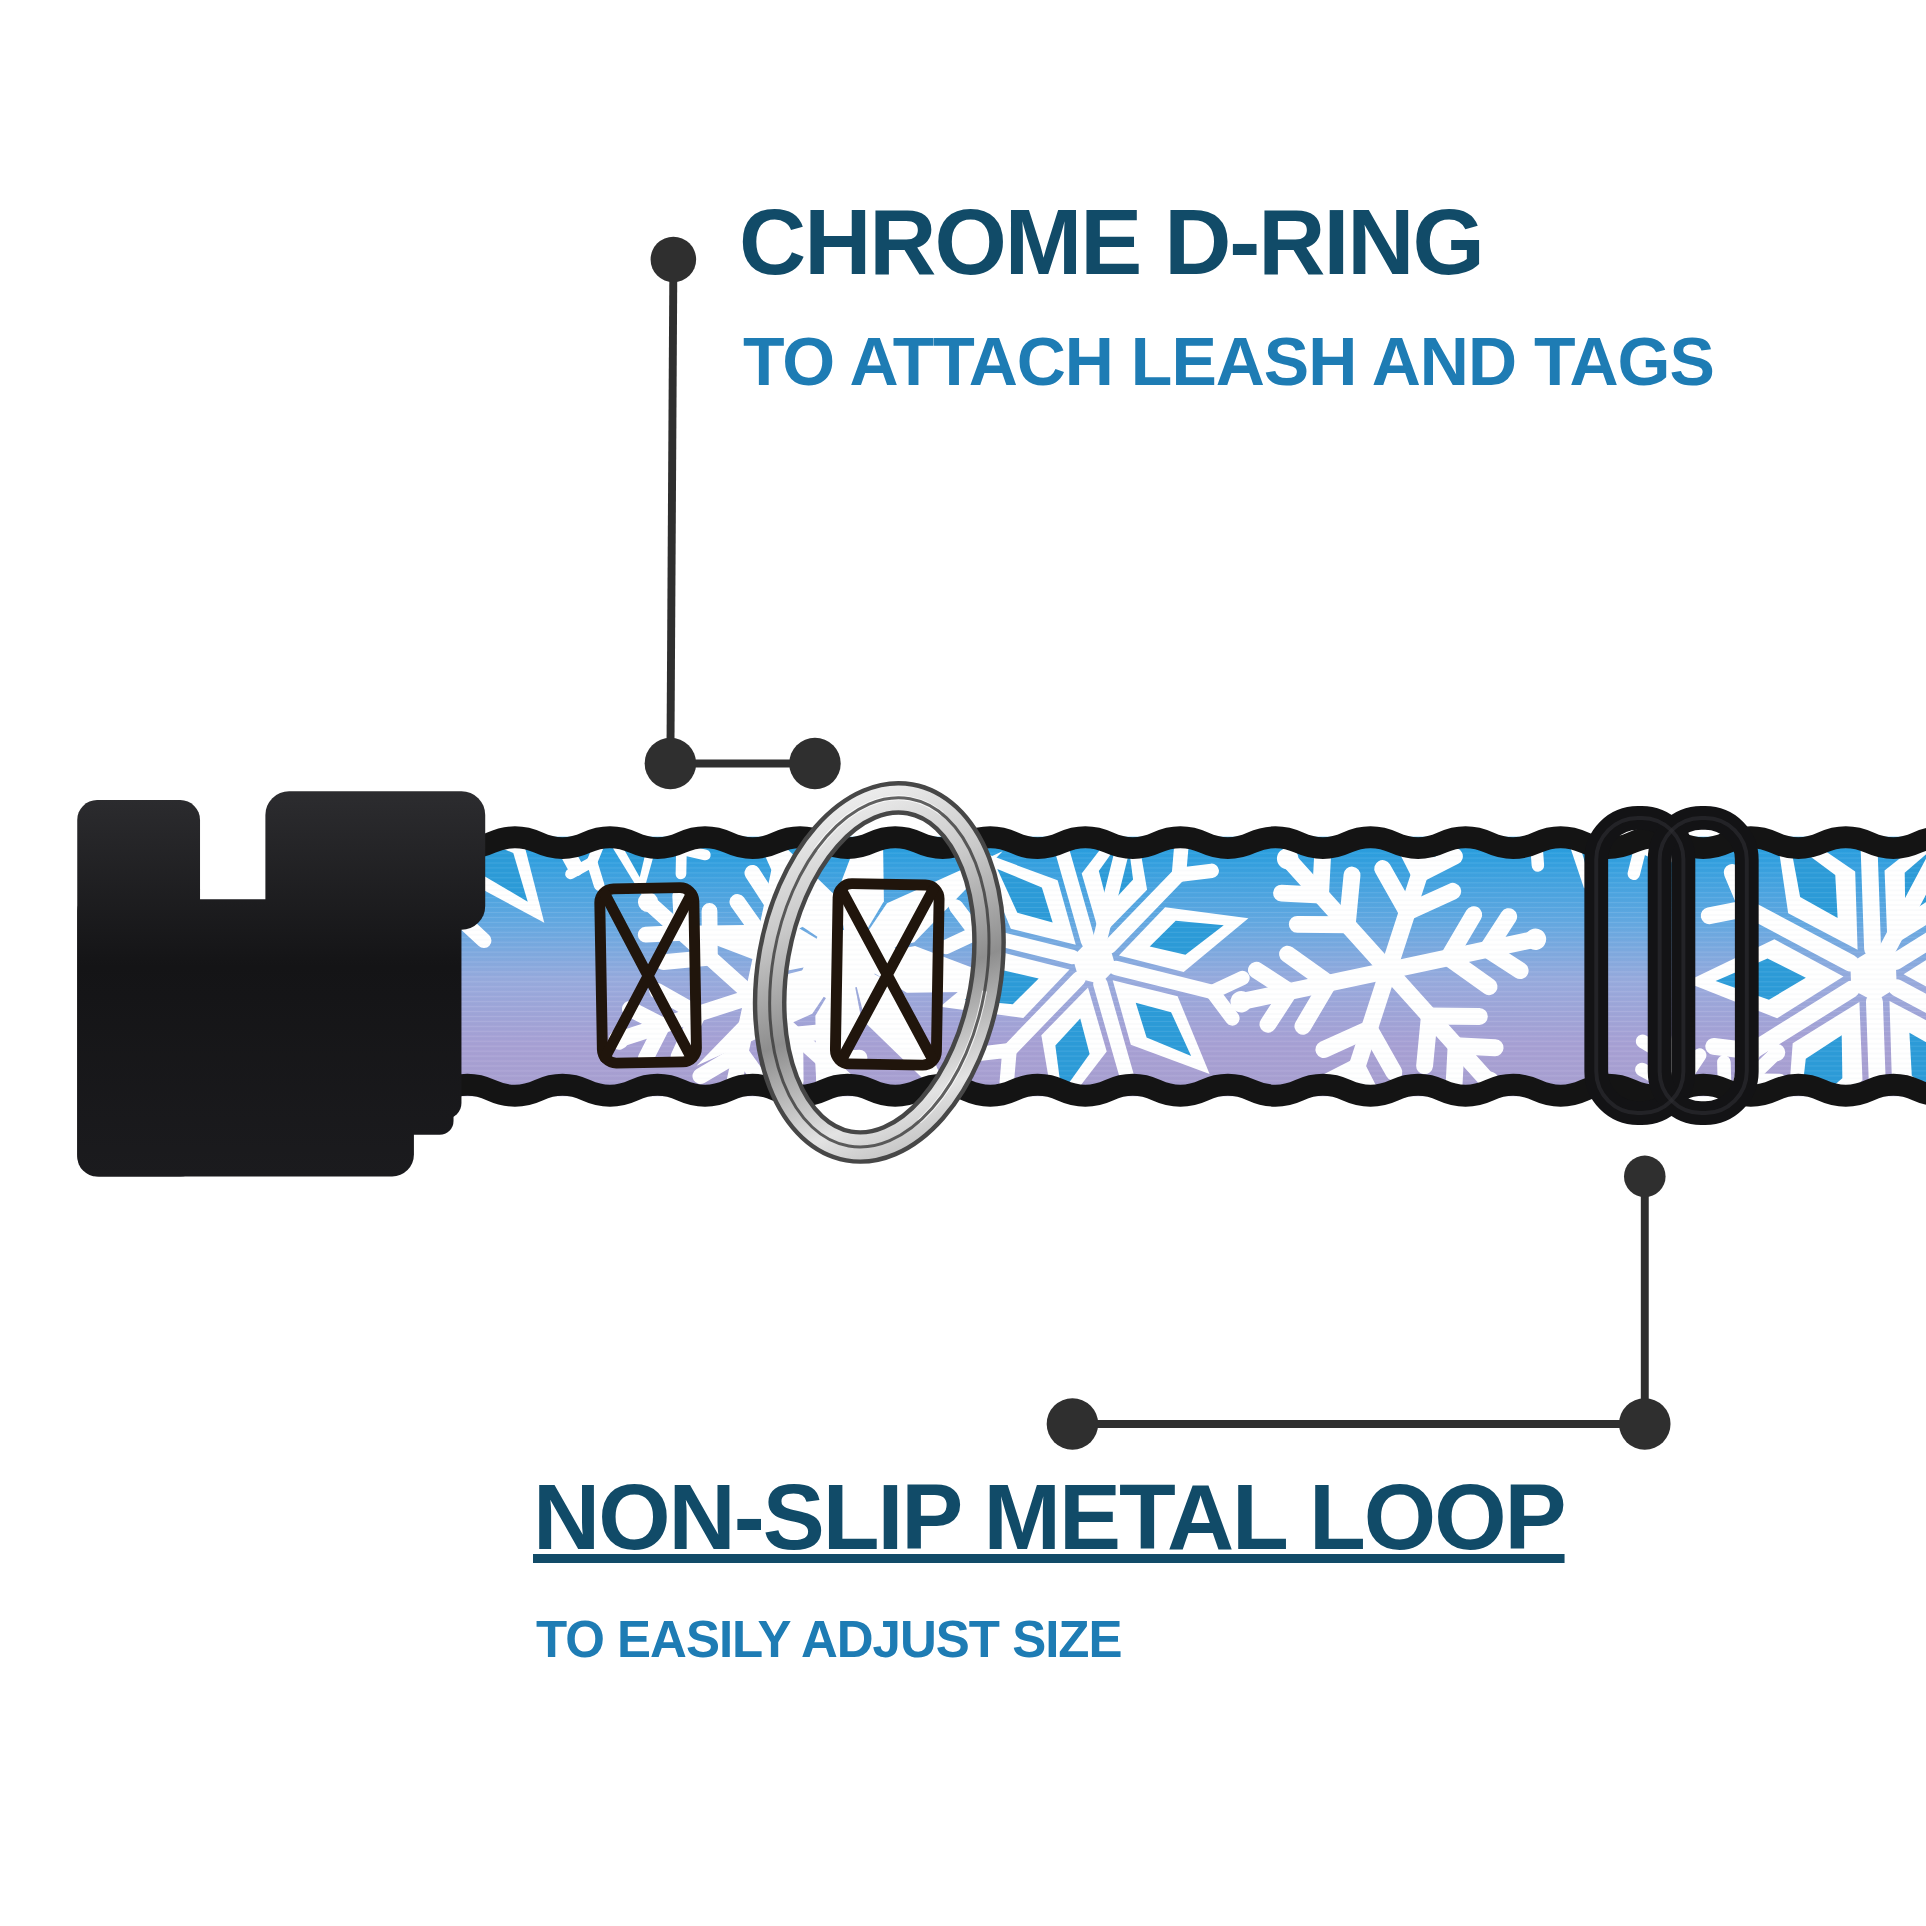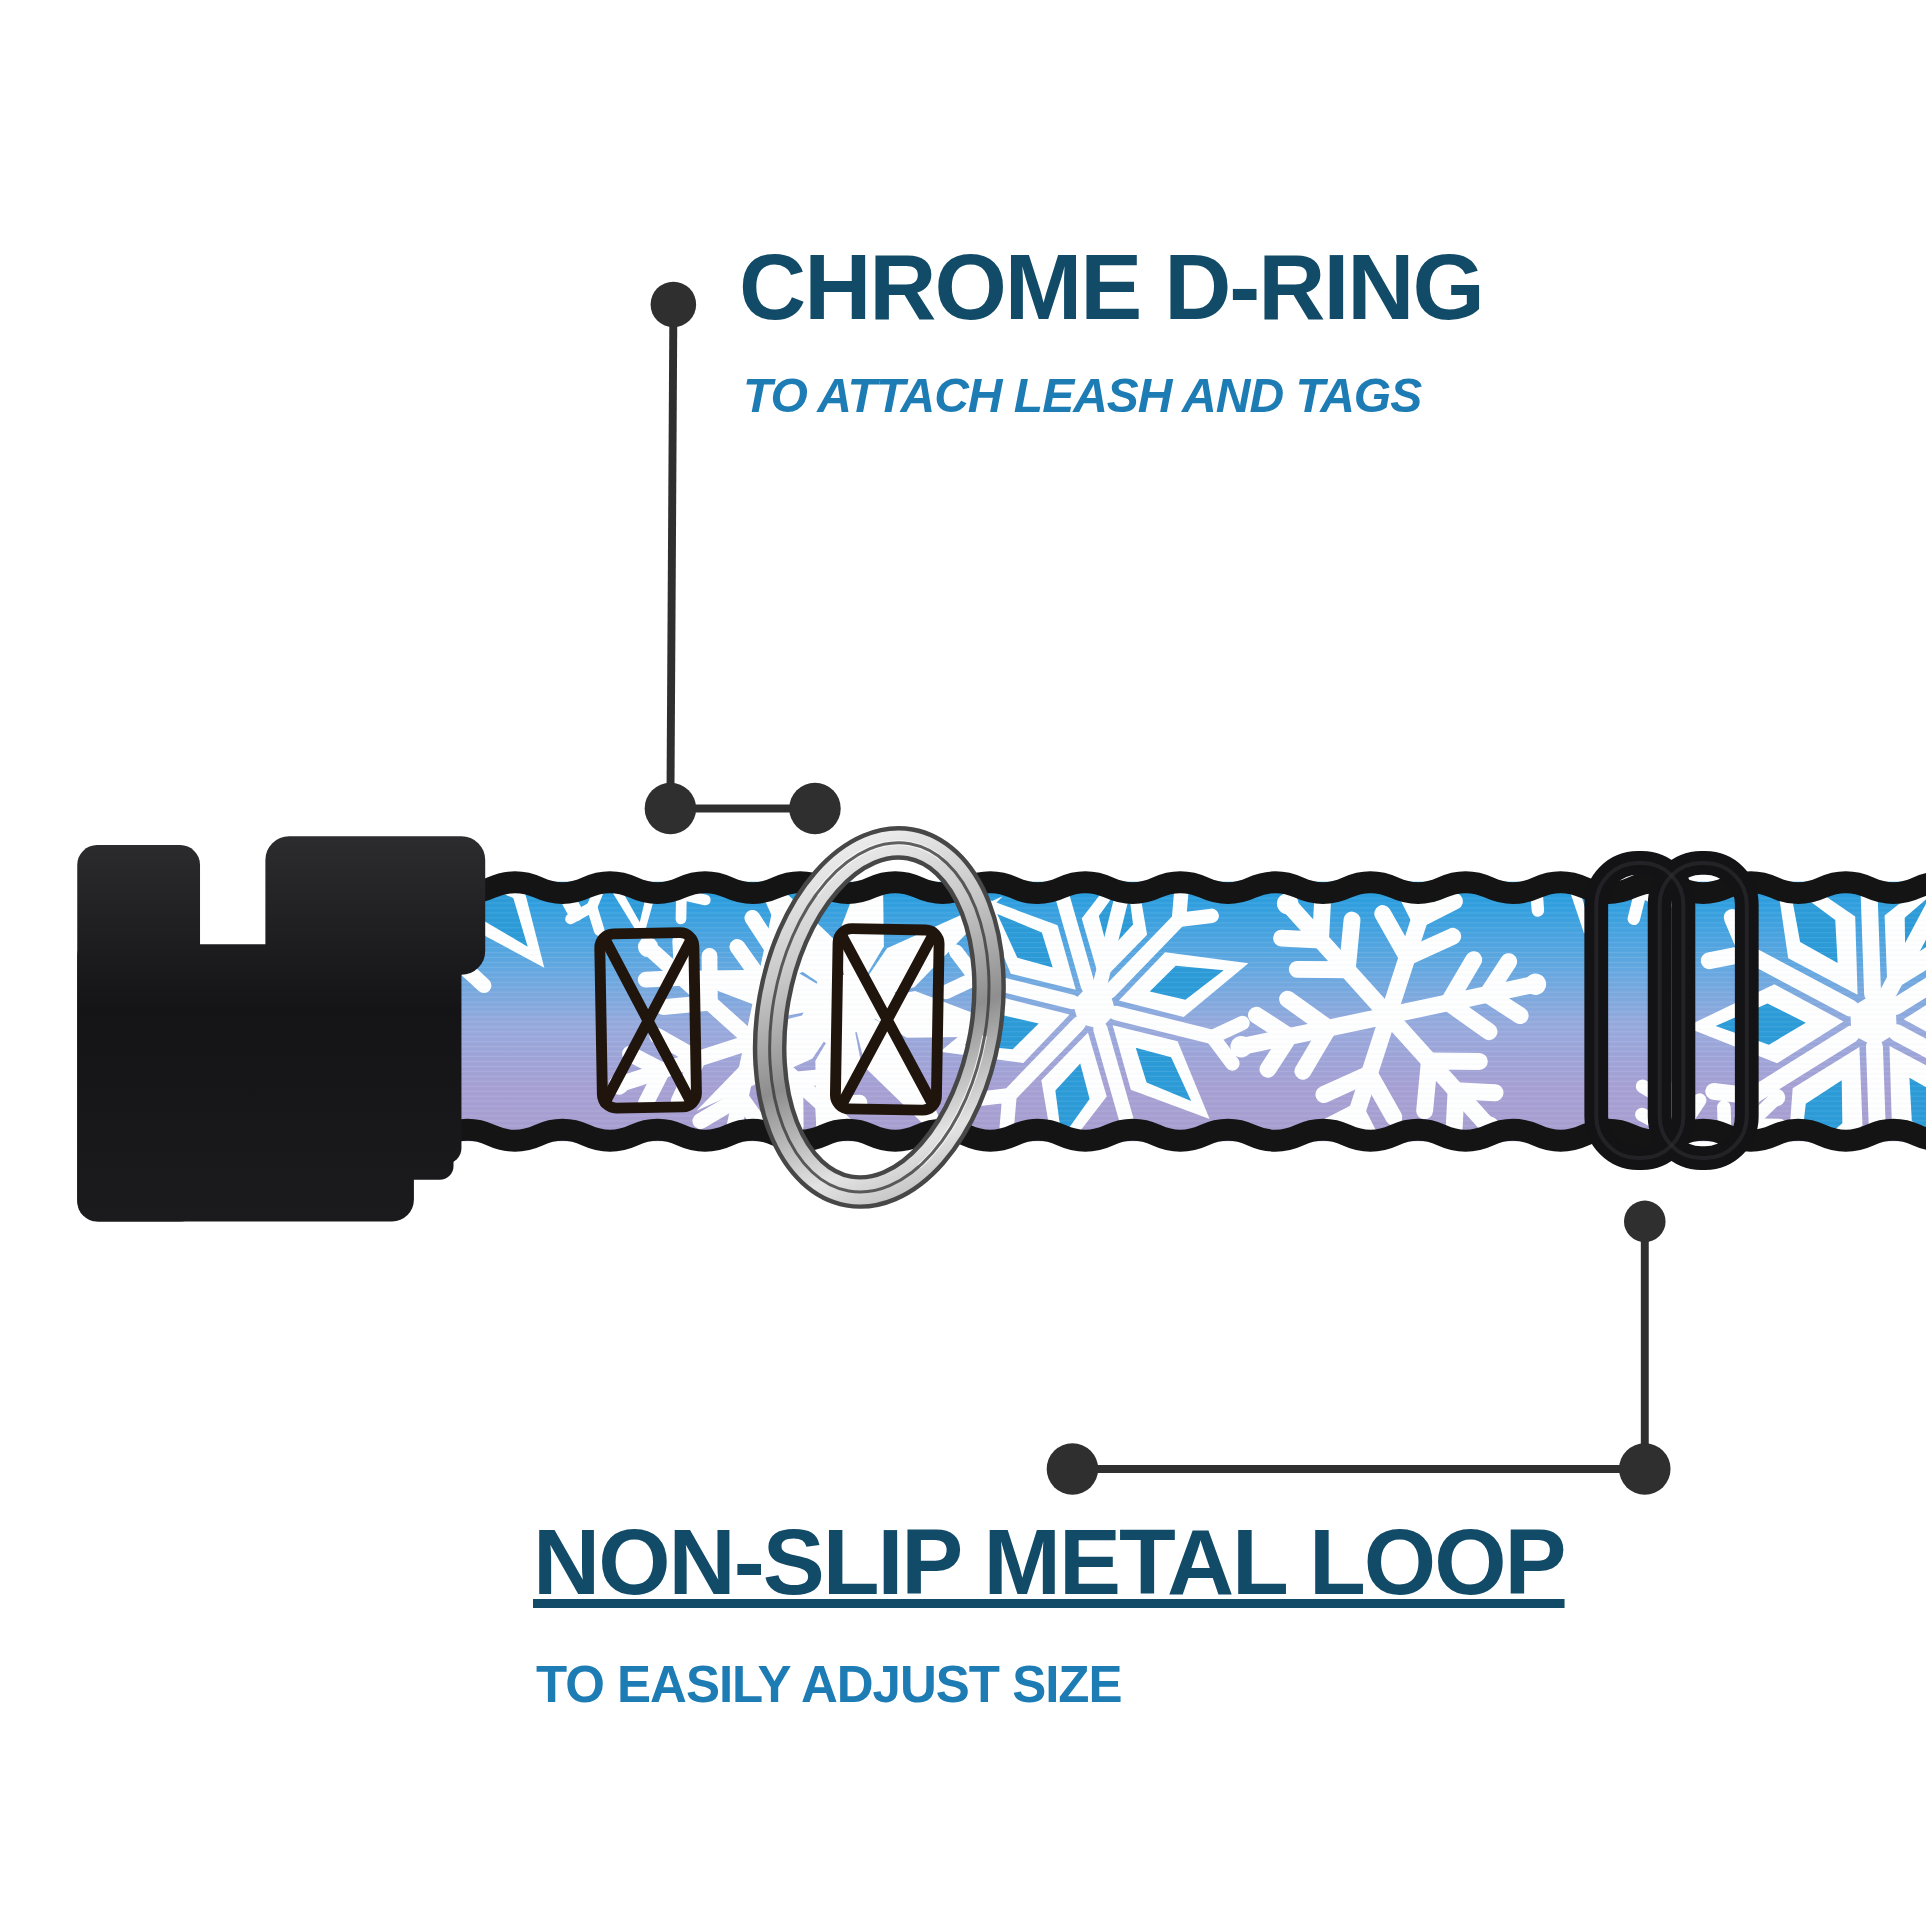--- a/index.html
+++ b/index.html
@@ -1,25 +1,25 @@
 <!DOCTYPE html>
 <html><head>
 <meta charset="utf-8">
 <style>
   html,body{margin:0;padding:0;background:#ffffff;}
   body{
     width:1927px;height:1927px;position:relative;overflow:hidden;
     font-family:"Liberation Sans","DejaVu Sans",sans-serif;
     --navy:#114b68;--blue:#1e7cb4;--callout:#2f2f2f;
   }
-  .stage{position:absolute;inset:0;margin-top:45px;}
+  .stage{position:absolute;inset:0;}
   svg.layer{position:absolute;left:0;top:0;width:1927px;height:1927px;}
   .txt{position:absolute;white-space:nowrap;font-weight:bold;line-height:1;}
   .title-a{left:739px;top:196px;font-size:93px;letter-spacing:-2px;color:var(--navy);}
-  .sub-a{left:743px;top:327px;font-size:48px;letter-spacing:-1px;color:var(--blue);font-style:italic;}
+  .sub-a{left:743px;top:327px;font-size:68px;letter-spacing:-1px;color:var(--blue);}
   .title-b{left:533px;top:1471px;font-size:93px;letter-spacing:-2px;color:var(--navy);text-decoration:underline;}
   .sub-b{left:536px;top:1614px;font-size:51px;letter-spacing:-1px;color:var(--blue);}
 </style>
 </head>
 <body>
 
 <div class="stage">
 
   <svg class="layer" viewBox="0 0 1946 1946">
     <defs>

